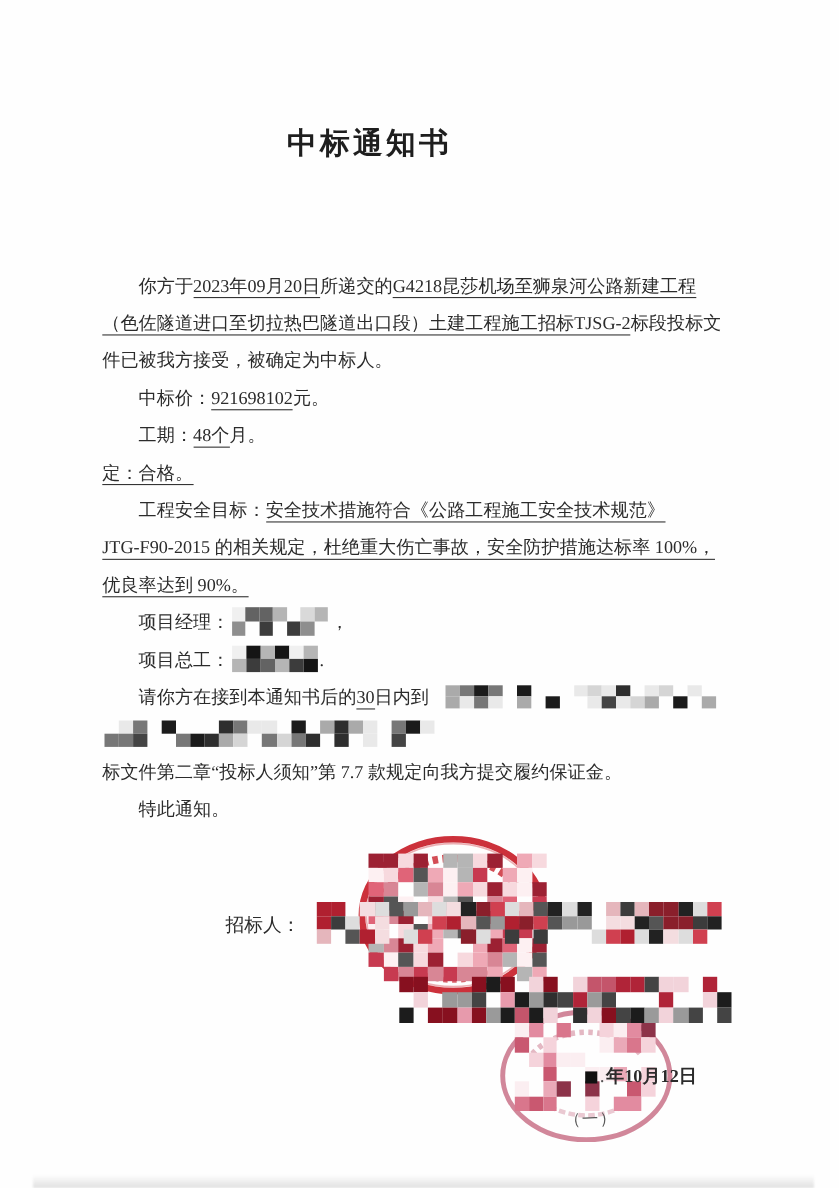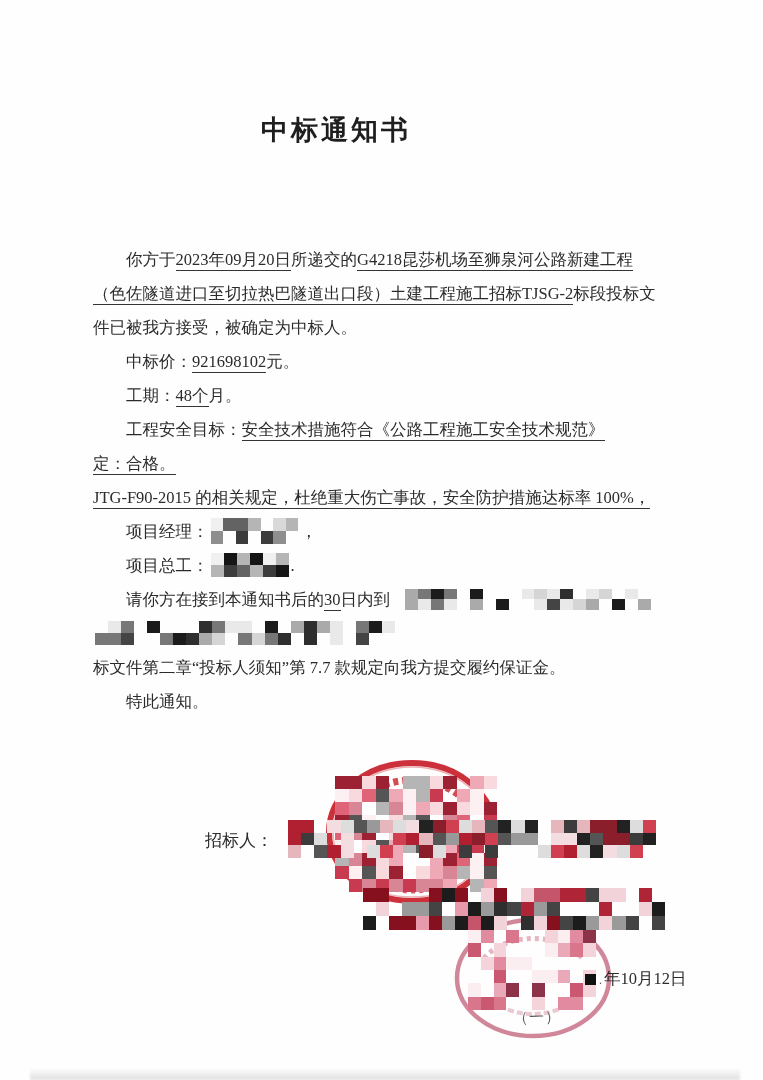--- a/index.html
+++ b/index.html
@@ -14,21 +14,21 @@
   .salutation{position:absolute;left:93px;top:190px;font-size:17px;line-height:30px;}
   .doc-body{position:absolute;left:93px;top:243px;width:516px;}
   .line{height:34px;line-height:34px;font-size:16.5px;white-space:nowrap;}
   .line.indent{padding-left:33px;}
   .u{border-bottom:1.5px solid #343434;padding-bottom:1px;}
   .mosaic{display:inline-grid;vertical-align:middle;margin:0 2px;position:relative;top:-2px;}
   .mosaic i{display:block;width:100%;height:100%;}
   .mosaic.abs{position:absolute;margin:0;top:auto;z-index:3;}
   .sig-label{position:absolute;font-size:17px;line-height:30px;z-index:4;}
   .stamp{position:absolute;z-index:2;}
-  .date-line{position:absolute;left:585px;top:966px;font-size:16.5px;line-height:26px;z-index:5;white-space:nowrap;}
+  .date-line{position:absolute;left:532px;top:966px;font-size:16.5px;line-height:26px;z-index:5;white-space:nowrap;font-weight:bold;}
   .redacted-year{display:inline-block;width:11px;height:11px;background:#111;margin-right:3px;vertical-align:middle;position:relative;top:-1px;}
   .date-dot{display:inline-block;color:#555;font-size:12px;margin-right:2px;}
   .stamp-note{position:absolute;left:513px;top:1008px;font-size:15px;color:#474747;z-index:5;letter-spacing:1px;opacity:.9;transform:rotate(-2deg);}
   .scan-shadow{position:absolute;left:30px;bottom:0;width:710px;height:12px;z-index:6;
     background:linear-gradient(to bottom,rgba(0,0,0,0) 0%,rgba(90,90,90,0.18) 100%);
     filter:blur(1px);}
 </style>
 </head>
 <body>
 
@@ -36,23 +36,24 @@
 
   <div class="doc-title">中标通知书</div>
 
 
   <div class="doc-body">
       <div class="line indent"><span>你方于</span><span class="u">2023年09月20日</span><span>所递交的</span><span class="u">G4218昆莎机场至狮泉河公路新建工程</span></div>
       <div class="line"><span class="u">（色佐隧道进口至切拉热巴隧道出口段）土建工程施工招标TJSG-2</span><span>标段投标文</span></div>
       <div class="line"><span>件已被我方接受，被确定为中标人。</span></div>
       <div class="line indent"><span>中标价：</span><span class="u">921698102</span><span>元。</span></div>
       <div class="line indent"><span>工期：</span><span class="u">48个</span><span>月。</span></div>
+      <div class="line"><span class="u">定：合格。</span></div>
       <div class="line indent"><span>工程安全目标：</span><span class="u">安全技术措施符合《公路工程施工安全技术规范》</span></div>
-      <div class="line"><span class="u">定：合格。</span></div>
       <div class="line"><span class="u">JTG-F90-2015 的相关规定，杜绝重大伤亡事故，安全防护措施达标率 100%，</span></div>
+      <div class="line"><span class="u">优良率达到 90%。</span></div>
       <div class="line indent"><span>项目经理：</span><span class="mosaic" style="width: 88px; height: 26px; grid-template-columns: repeat(7, 1fr); grid-template-rows: repeat(2, 1fr);">
           <i style="background: rgb(240, 240, 240);"></i>
           <i style="background: rgb(99, 99, 99);"></i>
           <i style="background: rgb(99, 99, 99);"></i>
           <i style="background: rgb(181, 181, 181);"></i>
           <i style="background: transparent;"></i>
           <i style="background: rgb(217, 217, 217);"></i>
           <i style="background: rgb(181, 181, 181);"></i>
           <i style="background: rgb(142, 142, 142);"></i>
           <i style="background: transparent;"></i>

